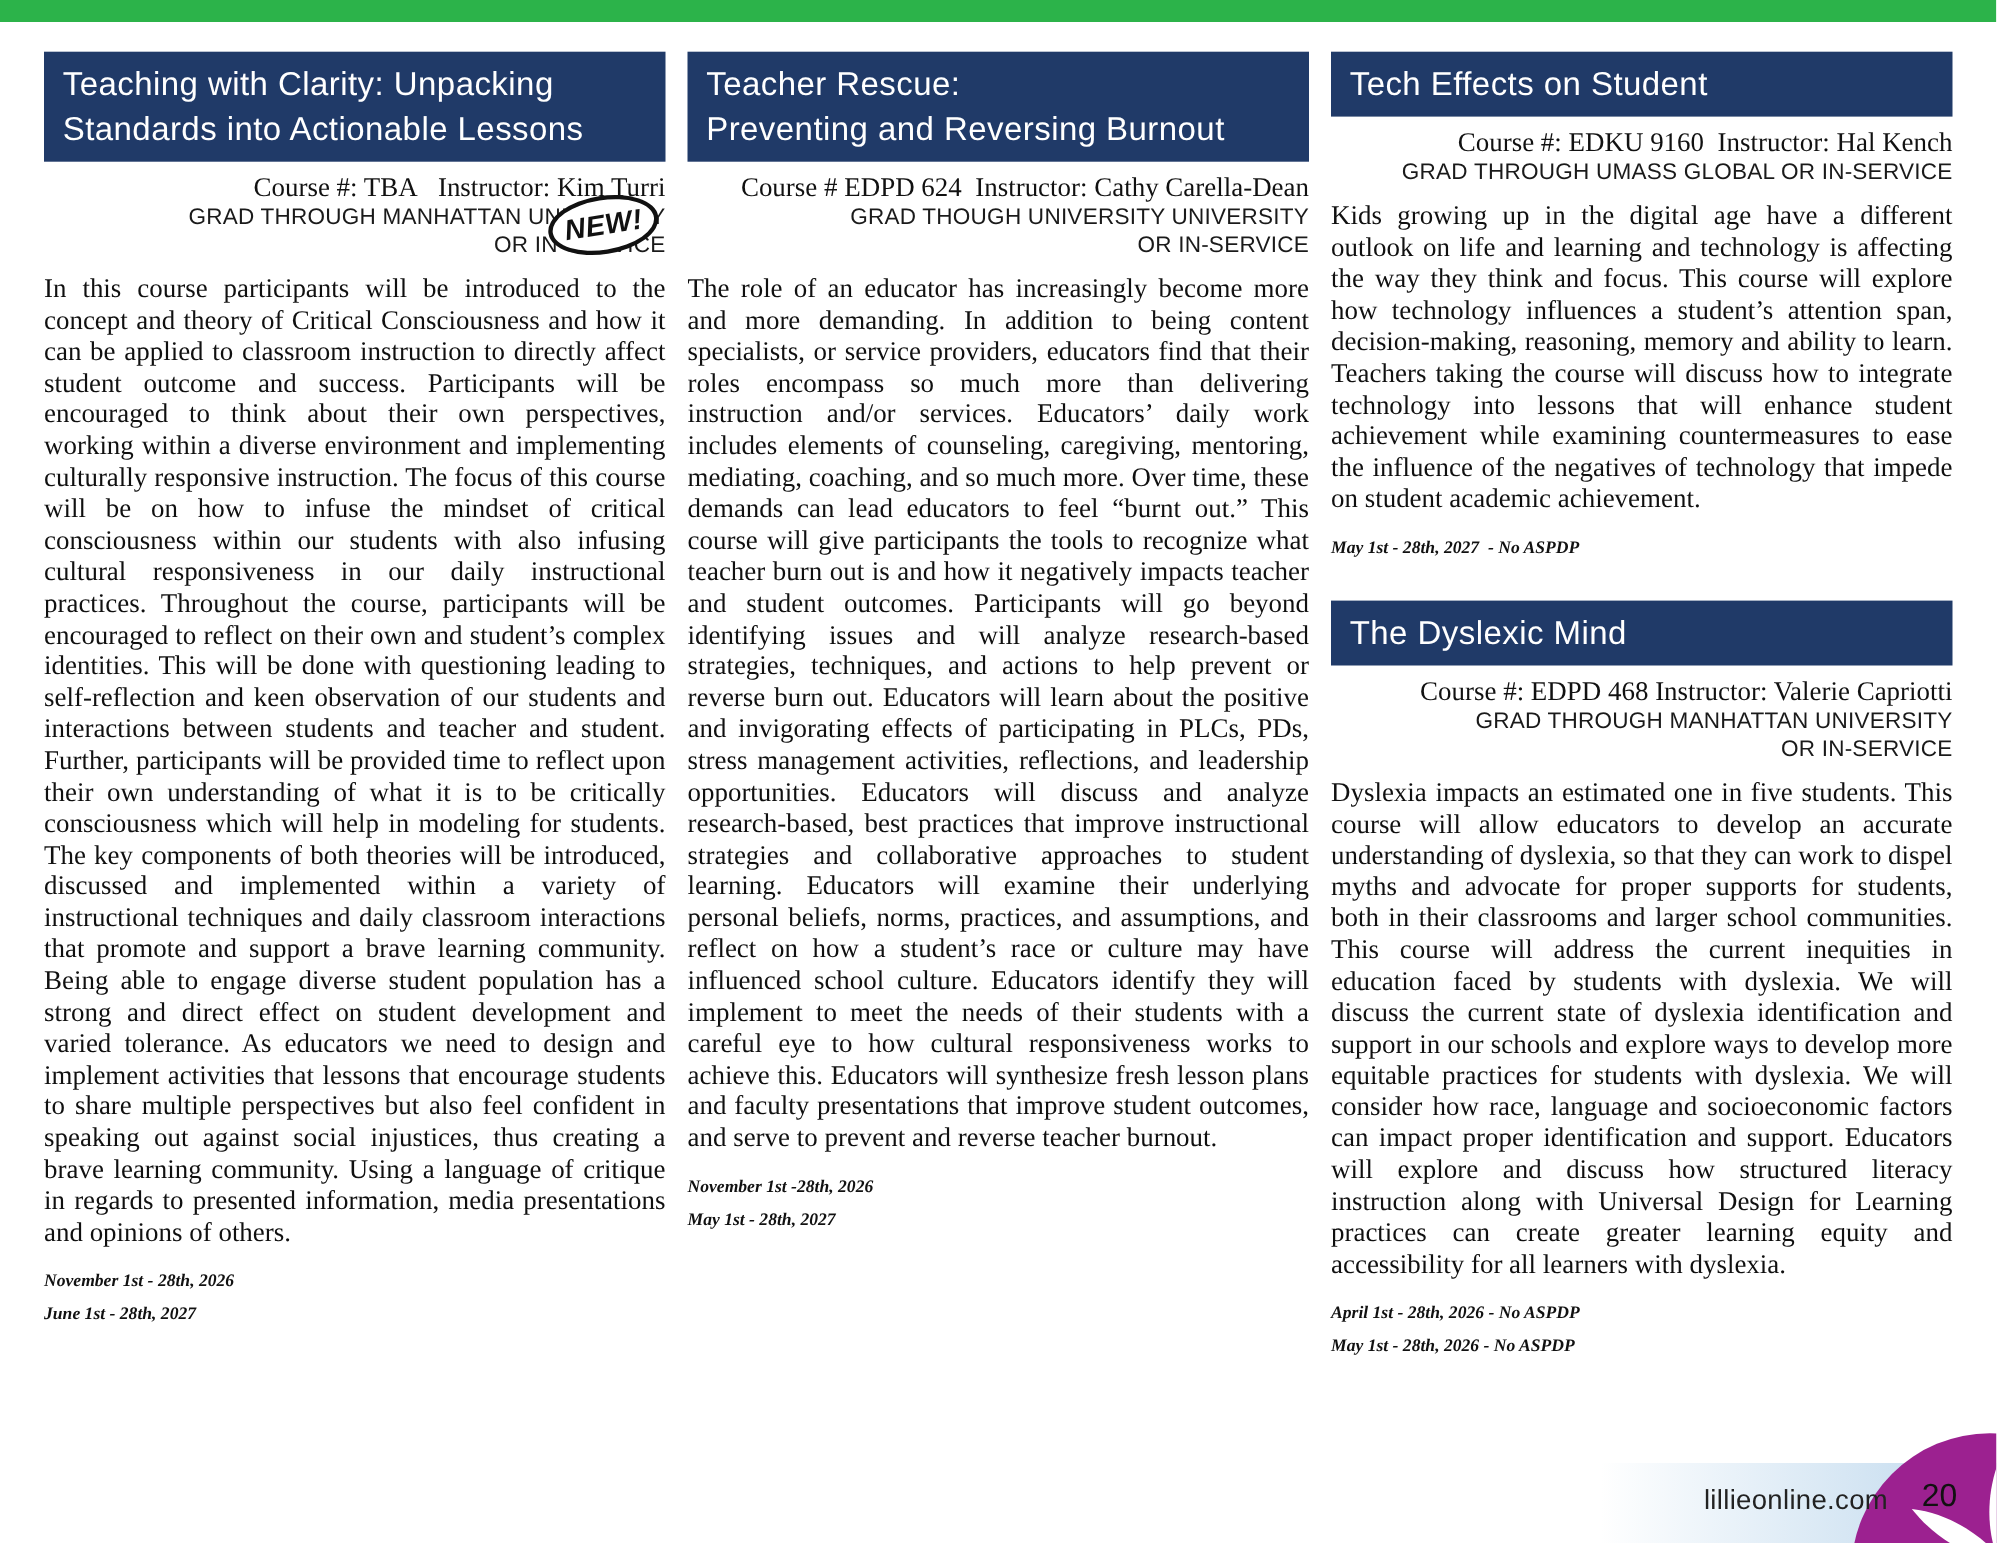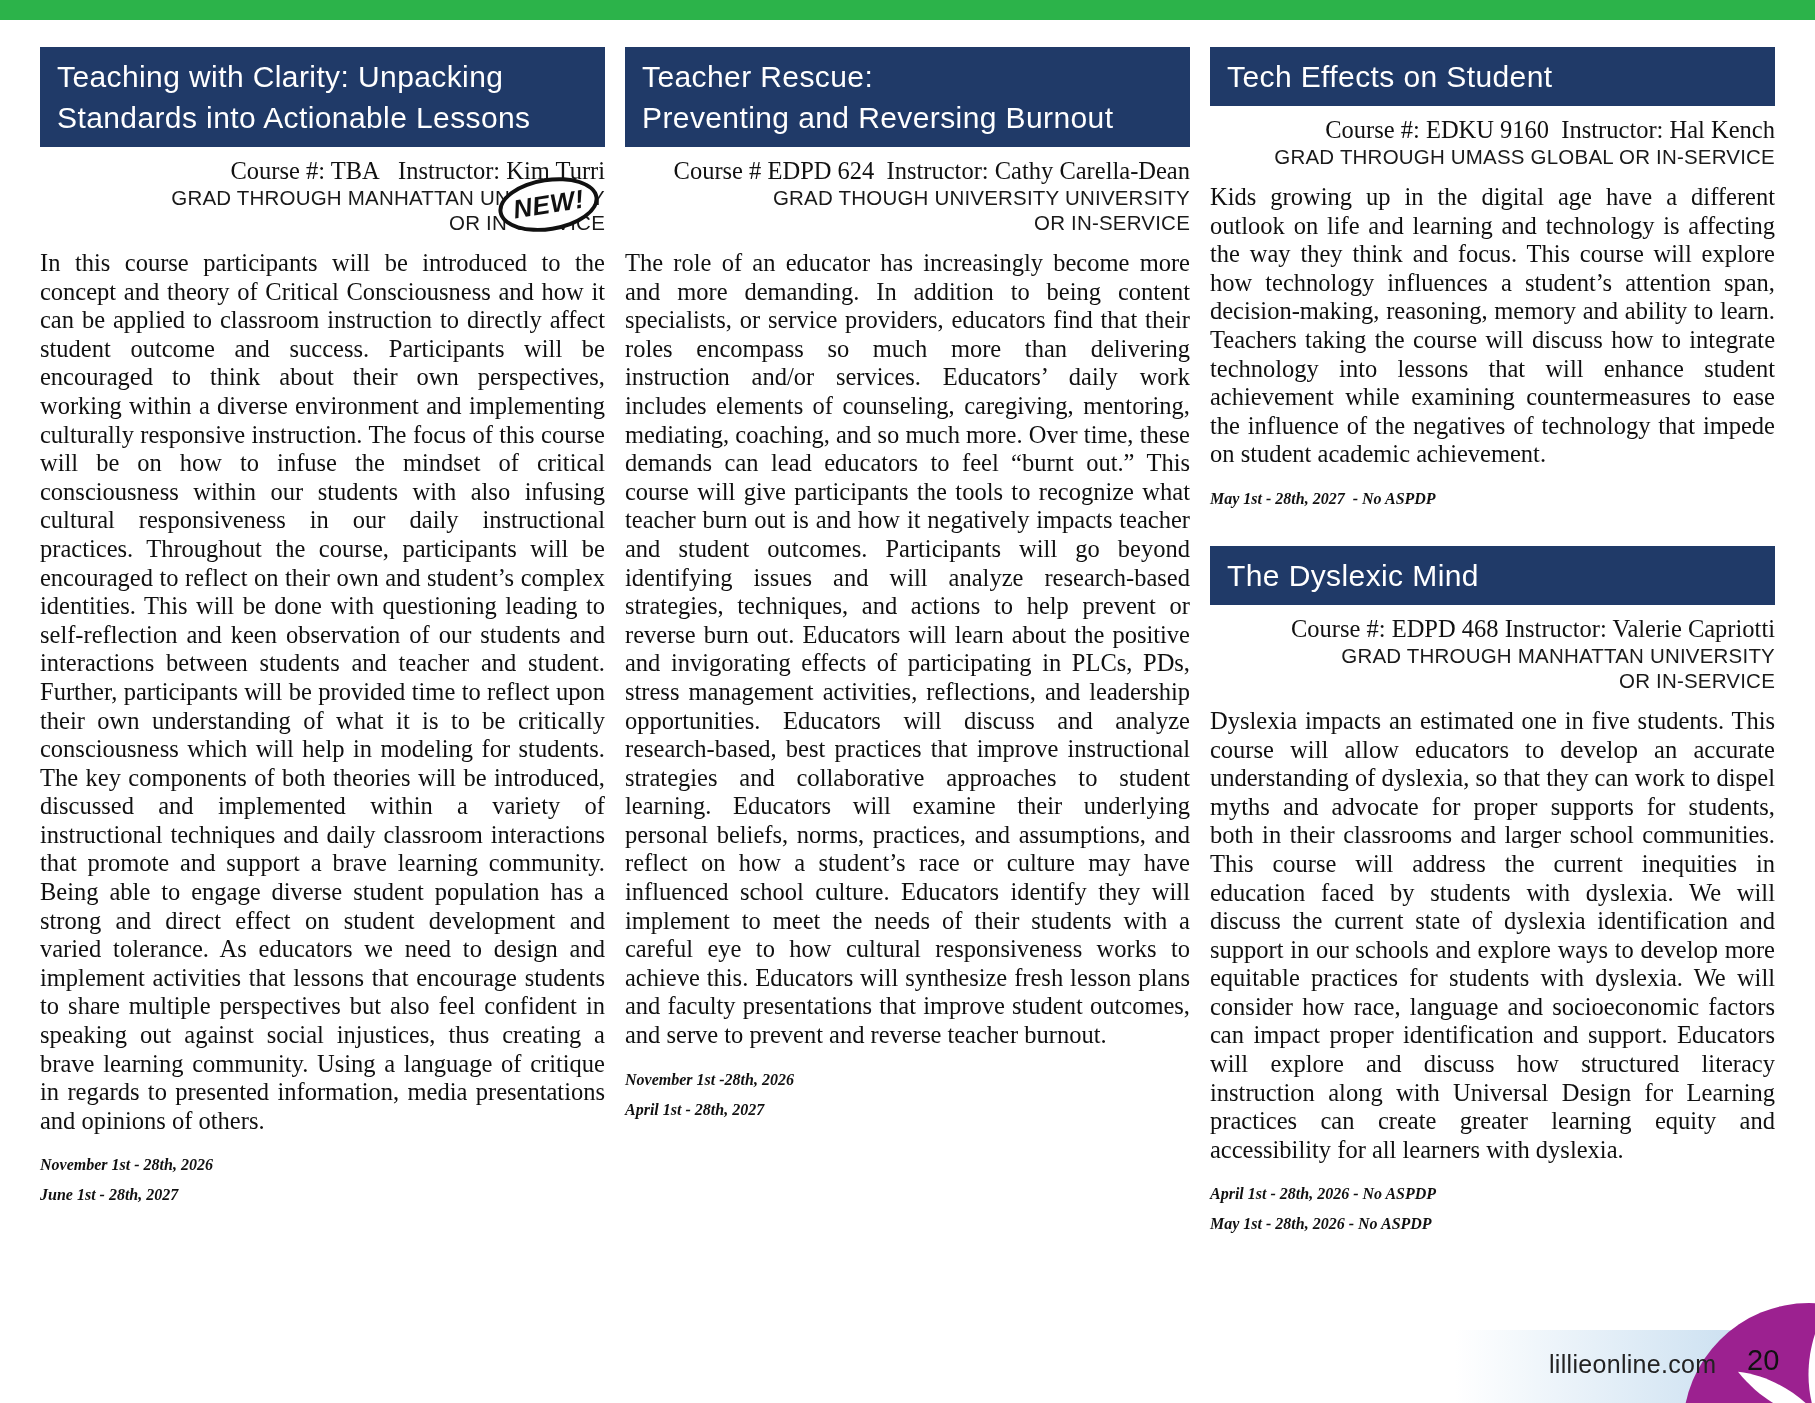--- a/index.html
+++ b/index.html
@@ -95,21 +95,21 @@
         <div>Preventing and Reversing Burnout</div>
       </div>
       <div class="meta">
         <div class="course-line">Course # EDPD 624&nbsp; Instructor: Cathy Carella-Dean</div>
         <div class="grad-line">GRAD THOUGH UNIVERSITY UNIVERSITY</div>
         <div class="grad-line">OR IN-SERVICE</div>
       </div>
       <div class="body-text">The role of an educator has increasingly become more and more demanding.  In addition to being content specialists, or service providers, educators find that their roles encompass so much more than delivering instruction and/or services.  Educators’ daily work includes elements of counseling, caregiving, mentoring, mediating, coaching, and so much more. Over time, these demands can lead educators to feel “burnt out.”  This course will give participants the tools to recognize what teacher burn out is and how it negatively impacts teacher and student outcomes.  Participants will go beyond identifying issues and will analyze research-based strategies, techniques, and actions to help prevent or reverse burn out.  Educators will learn about the positive and invigorating effects of participating in PLCs, PDs, stress management activities, reflections, and leadership opportunities.  Educators will discuss and analyze research-based, best practices that improve instructional strategies and collaborative approaches to student learning. Educators will examine their underlying personal beliefs, norms, practices, and assumptions, and reflect on how a student’s race or culture may have influenced school culture.  Educators identify they will implement to meet the needs of their students with a careful eye to how cultural responsiveness works to achieve this. Educators will synthesize fresh lesson plans and faculty presentations that improve student outcomes, and serve to prevent and reverse teacher burnout.</div>
       <div class="dates">
         <div class="date-line">November 1st -28th, 2026</div>
-        <div class="date-line">April 1st - 28th, 2027</div>
+        <div class="date-line">May 1st - 28th, 2027</div>
       </div>
     </div>
   </div>
 
   <div class="col col-3">
     <div class="course-block">
       <div class="course-header">
         <div>Tech Effects on Student</div>
       </div>
       <div class="meta">

